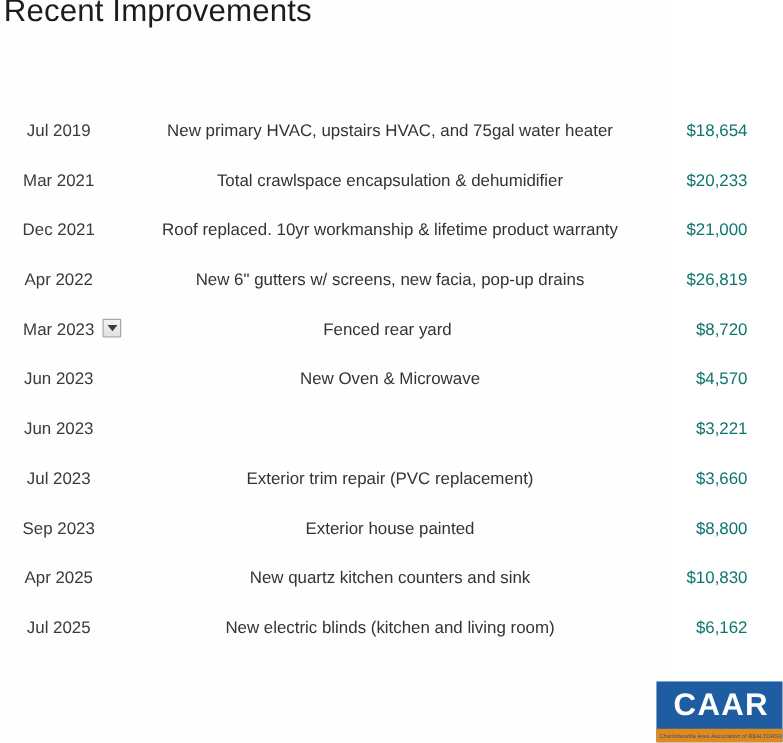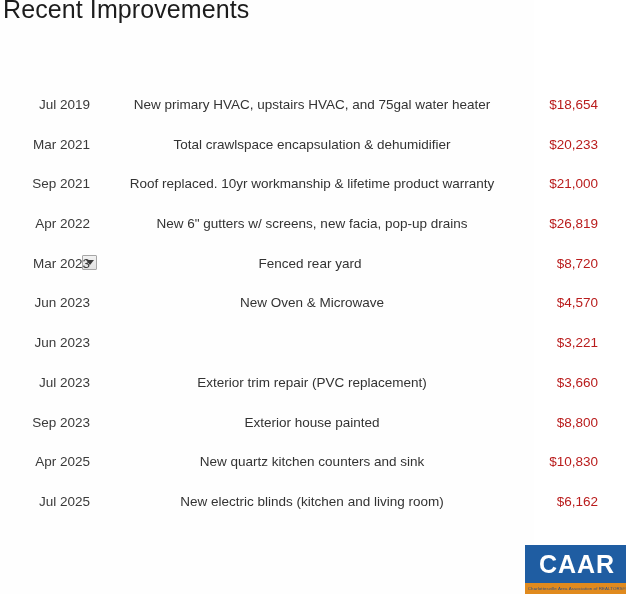--- a/index.html
+++ b/index.html
@@ -63,34 +63,34 @@
     position: absolute;
     top: 0;
     font-size: 13.5px;
     line-height: 17px;
     color: #333333;
     white-space: nowrap;
   }
   .cell-date {
     left: 4px;
     width: 86px;
-    text-align: right;
+    text-align: center;
     color: #3a3a3a;
   }
   .cell-desc {
     left: 102px;
     width: 420px;
     text-align: center;
     color: #333333;
   }
   .cell-amount {
     left: 440px;
     width: 158px;
     text-align: right;
-    color: #b91c1c;
+    color: #0f766e;
   }
 
   
   .row.has-control .cell-desc {
     left: 100px;
   }
   .dropdown-btn {
     position: absolute;
     left: 82px;
     top: 0px;
@@ -179,21 +179,21 @@
         <span class="cell cell-date">Jul 2019</span>
         <span class="cell cell-desc">New primary HVAC, upstairs HVAC, and 75gal water heater</span>
         <span class="cell cell-amount">$18,654</span>
       </div>
       <div class="row">
         <span class="cell cell-date">Mar 2021</span>
         <span class="cell cell-desc">Total crawlspace encapsulation &amp; dehumidifier</span>
         <span class="cell cell-amount">$20,233</span>
       </div>
       <div class="row">
-        <span class="cell cell-date">Sep 2021</span>
+        <span class="cell cell-date">Dec 2021</span>
         <span class="cell cell-desc">Roof replaced. 10yr workmanship &amp; lifetime product warranty</span>
         <span class="cell cell-amount">$21,000</span>
       </div>
       <div class="row">
         <span class="cell cell-date">Apr 2022</span>
         <span class="cell cell-desc">New 6" gutters w/ screens, new facia, pop-up drains</span>
         <span class="cell cell-amount">$26,819</span>
       </div>
       <div class="row has-control">
         <button class="dropdown-btn">

